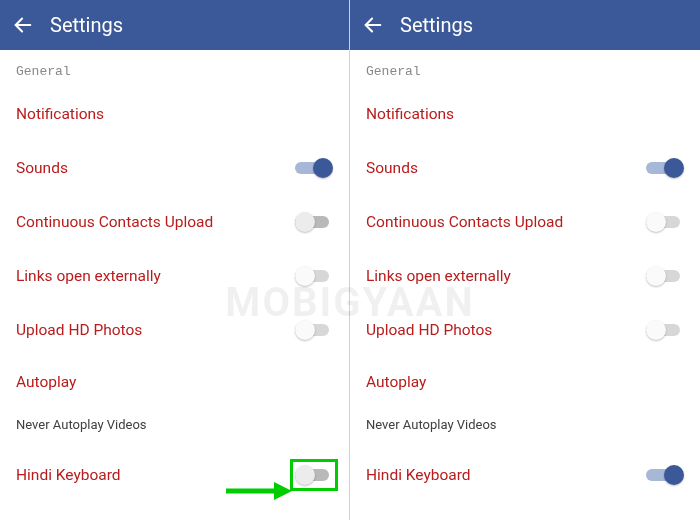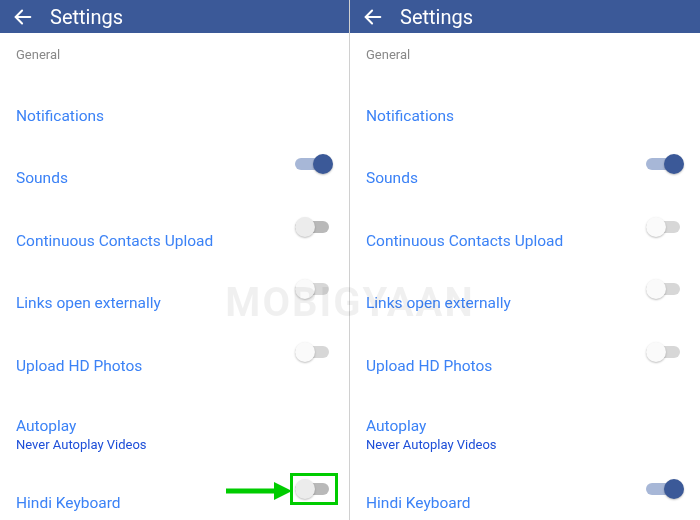--- a/index.html
+++ b/index.html
@@ -36,41 +36,42 @@
     }
     .appbar .back-icon svg { display: block; }
     .appbar-title {
       font-size: 20px;
       font-weight: 400;
     }
     .section-header {
       font-size: 13px;
       color: #888;
       padding: 14px 16px 8px 16px;
+      font-family: Liberation Mono, monospace;
     }
     .row {
       display: flex;
       align-items: center;
       justify-content: space-between;
       padding: 16px 16px;
       min-height: 54px;
     }
     .row-text {
       display: flex;
       flex-direction: column;
       gap: 2px;
     }
     .row-label {
       font-size: 15.5px;
-      color: #3b82f6;
-      margin-top: 28px;
+      color: #b91c1c;
     }
     .row-sub {
       font-size: 13px;
-      color: #1d4ed8;
+      color: #404040;
+      margin-top: 24px;
     }
     
     .toggle {
       width: 38px;
       height: 22px;
       position: relative;
       flex: 0 0 38px;
     }
     .toggle .track {
       position: absolute;

